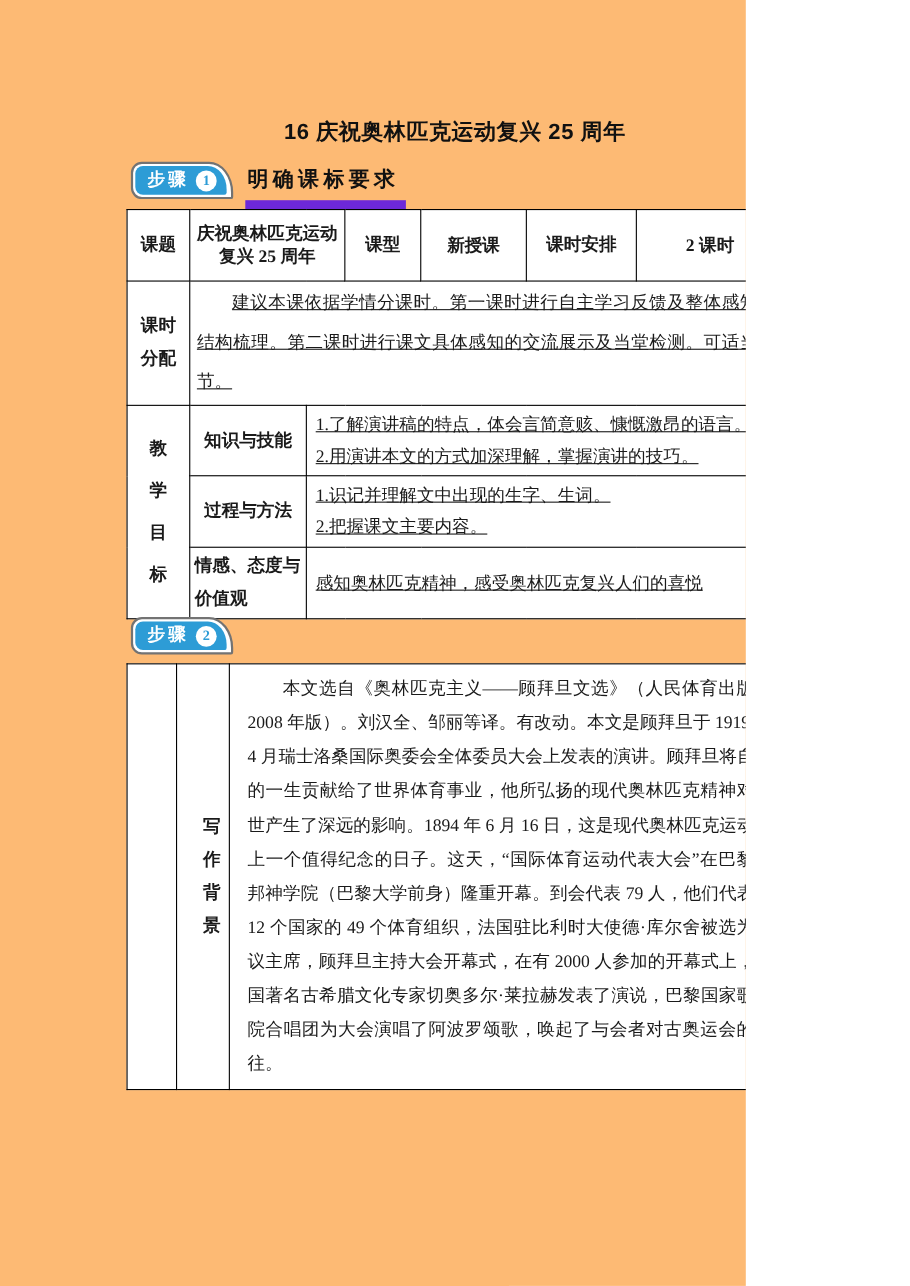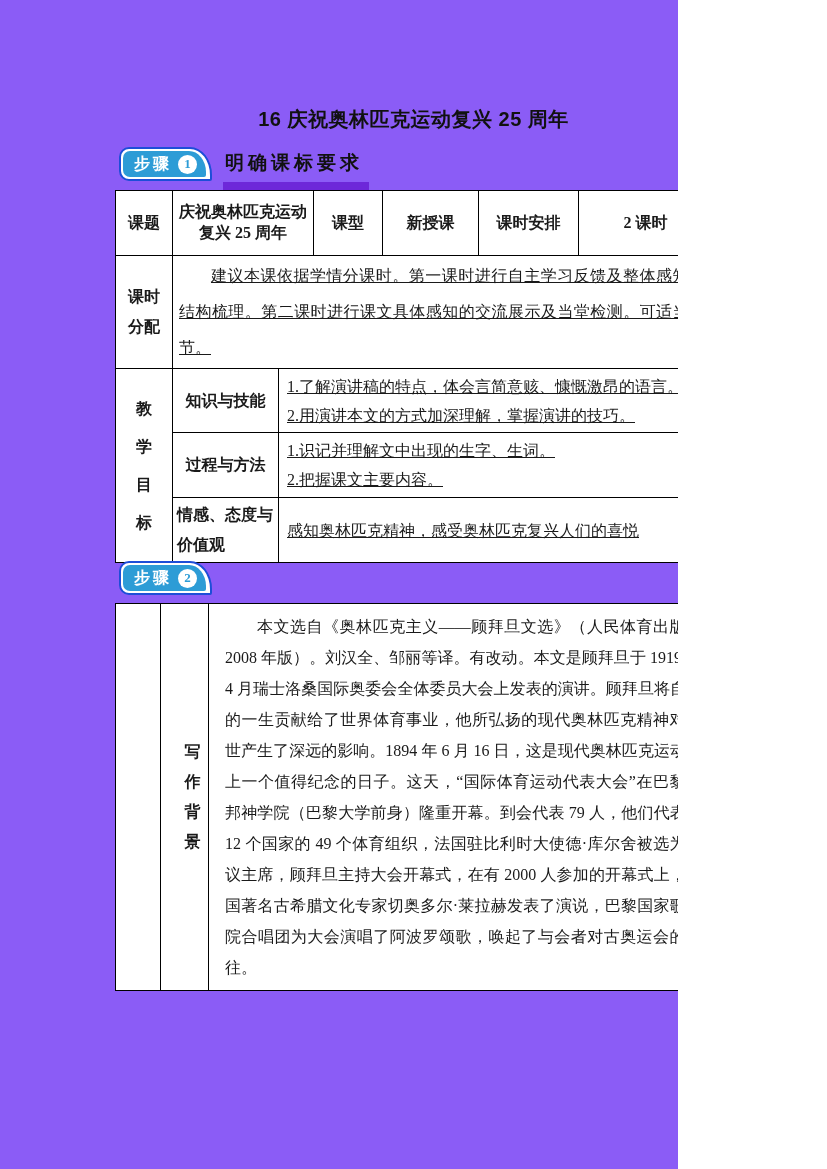--- a/index.html
+++ b/index.html
@@ -1,21 +1,21 @@
 <!DOCTYPE html>
 <html><head>
 <meta charset="utf-8">
 <style>
   * { margin: 0; padding: 0; box-sizing: border-box; }
   html, body { background: #ffffff; }
   .page {
     position: relative;
     width: 678px;
     height: 1169px;
-    background: #8b5cf6;
+    background: #fdba74;
     color: #1a1a1a;
     font-family: "Liberation Serif", serif;
     overflow: hidden;
   }
   .doc-title {
     position: absolute;
     top: 106px;
     left: 0;
     width: 827px;
     text-align: center;
@@ -29,21 +29,21 @@
   .step-header {
     position: absolute;
     left: 119px;
     display: flex;
     align-items: flex-start;
     gap: 11px;
   }
   .step1 { top: 147px; }
   .step2 { top: 561px; }
   .badge {
-    border: 2px solid #1d4ed8;
+    border: 2px solid #737373;
     border-radius: 10px 22px 2px 10px / 10px 28px 2px 10px;
     padding: 2px 4px 2px 2px;
     background: #fff;
     flex: 0 0 auto;
   }
   .badge-inner {
     display: flex;
     align-items: center;
     gap: 6px;
     background: #2d9cd6;

